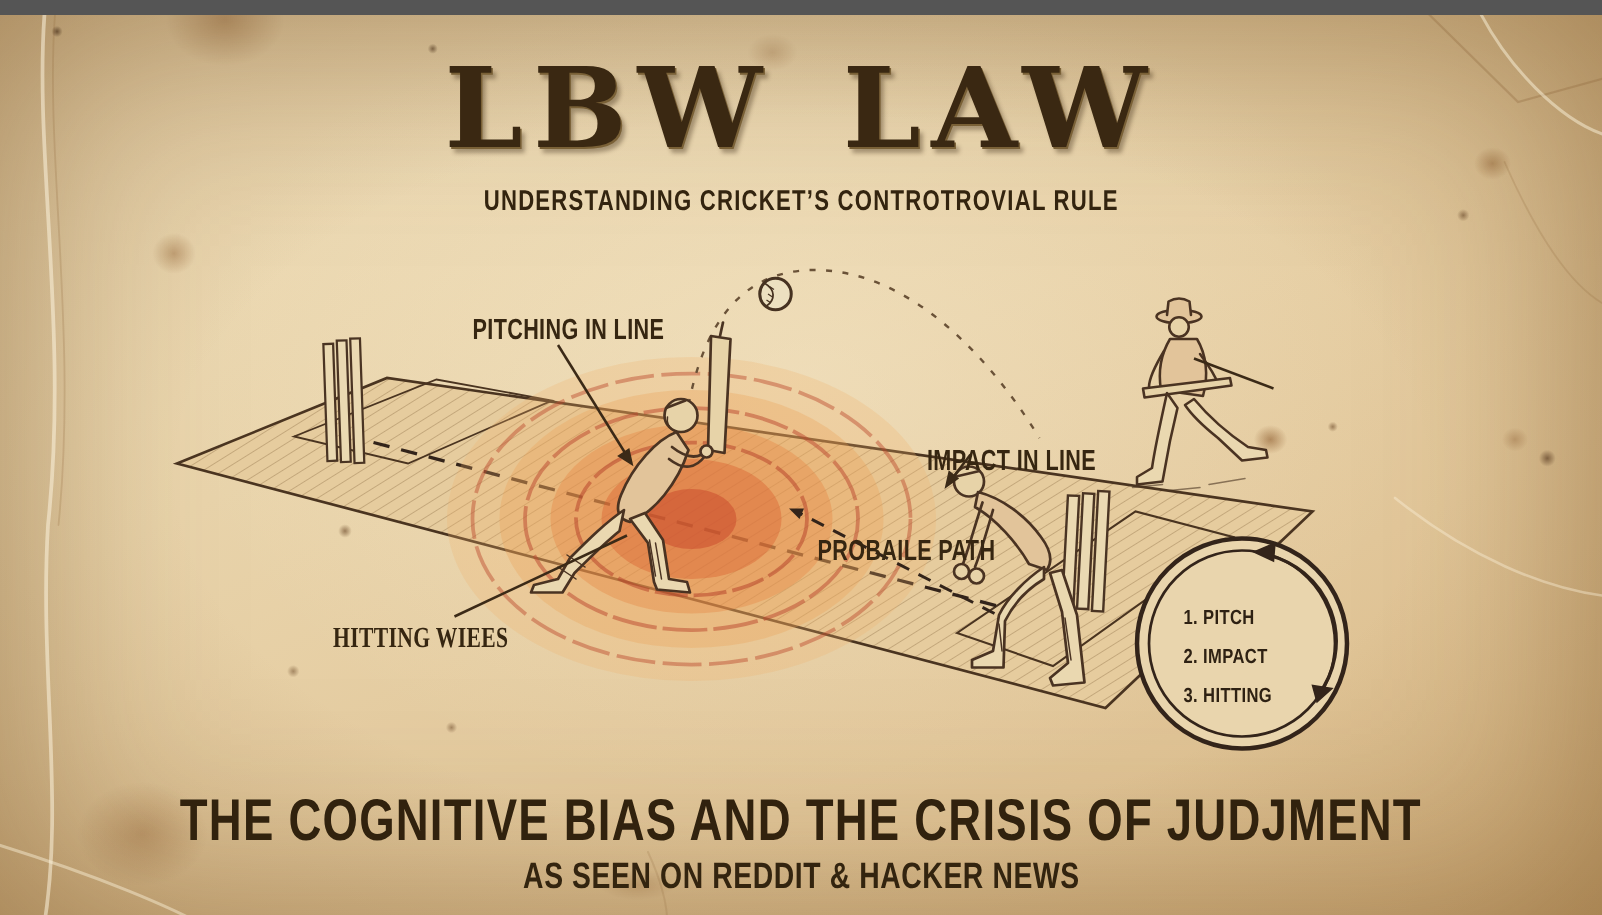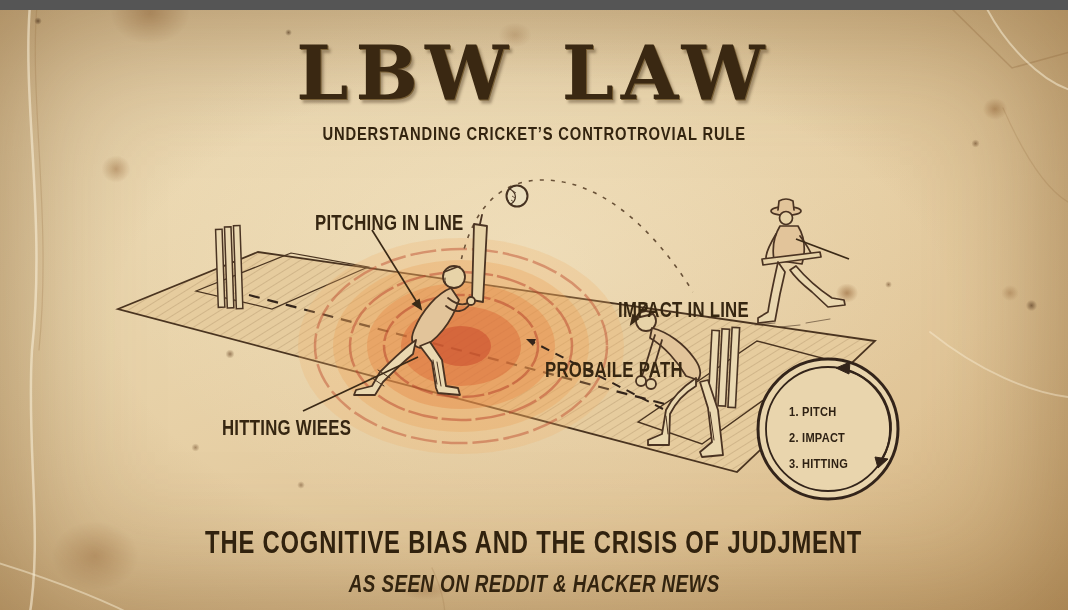--- a/index.html
+++ b/index.html
@@ -15,27 +15,27 @@
   .vignette{position:absolute;inset:0;z-index:0;
     background:radial-gradient(ellipse at 50% 50%, rgba(0,0,0,0) 55%, rgba(140,98,46,0.30) 100%);}
   .art{position:absolute;left:0;top:0;z-index:1;}
   .stain{position:absolute;z-index:2;pointer-events:none;mix-blend-mode:multiply;border-radius:50%;}
   .txt{position:absolute;left:0;right:0;text-align:center;color:#3a2a17;z-index:3;white-space:nowrap;}
   .cond{display:inline-block;transform:scale(0.82,1.06);transform-origin:center top;}
   .title{top:26px;font-family:"DejaVu Serif",serif;font-weight:bold;font-size:74px;line-height:1.0;
     color:#3a2812;letter-spacing:7px;word-spacing:14px;
     text-shadow:1px 1px 0 #7a6137, 3px 4px 3px rgba(58,40,18,0.38);}
   .subtitle{top:113px;font-weight:bold;font-size:18px;letter-spacing:1px;color:#33240f;}
-  .lbl{position:absolute;z-index:3;font-weight:bold;font-size:21px;letter-spacing:0.3px;color:#362611;white-space:nowrap;}
+  .lbl{position:absolute;z-index:3;font-weight:bold;font-size:18px;letter-spacing:0.3px;color:#362611;white-space:nowrap;}
   .lbl>span{display:inline-block;transform:scale(0.80,1.08);transform-origin:left top;}
   .badge-text{position:absolute;left:789px;top:388px;z-index:3;font-weight:bold;font-size:13px;
     line-height:26px;color:#2e2113;letter-spacing:0.3px;}
   .badge-text>div{transform:scale(0.85,1.05);transform-origin:left top;}
-  .headline{top:515px;font-weight:bold;font-size:29px;letter-spacing:1px;color:#31220e;}
-  .tagline{top:560px;font-weight:bold;font-size:23px;letter-spacing:0.5px;color:#33240f;font-style:italic;}
+  .headline{top:515px;font-weight:bold;font-size:37px;letter-spacing:1px;color:#31220e;}
+  .tagline{top:560px;font-weight:bold;font-size:23px;letter-spacing:0.5px;color:#33240f;}
 </style>
 </head>
 <body>
 
 <div class="canvas">
   <div class="vignette"></div>
 
   <svg class="art" width="1068" height="610" viewBox="0 0 1068 610">
     <defs>
       <pattern id="hatch" width="7" height="7" patternUnits="userSpaceOnUse" patternTransform="rotate(58)">
@@ -175,21 +175,21 @@
   <div class="stain" style="left:1024px;top:288px;width:15px;height:15px;background:radial-gradient(closest-side,rgba(80,50,24,0.55),rgba(80,50,24,0) 75%);"></div>
   <div class="stain" style="left:998px;top:272px;width:24px;height:22px;background:radial-gradient(closest-side,rgba(150,100,50,0.3),rgba(150,100,50,0) 72%);"></div>
   <div class="stain" style="left:390px;top:566px;width:70px;height:28px;background:radial-gradient(closest-side,rgba(150,100,50,0.2),rgba(150,100,50,0) 72%);"></div>
 
   <div class="txt title">LBW LAW</div>
   <div class="txt subtitle"><span class="cond">UNDERSTANDING CRICKET’S CONTROTROVIAL RULE</span></div>
 
   <div class="lbl" style="left:315px;top:199px;"><span>PITCHING IN LINE</span></div>
   <div class="lbl" style="left:618px;top:286px;text-decoration:underline;"><span>IMPACT IN LINE</span></div>
   <div class="lbl" style="left:545px;top:346px;"><span>PROBAILE PATH</span></div>
-  <div class="lbl" style="left:222px;top:404px;"><span>HITTING WIEES</span></div>
+  <div class="lbl" style="left:222px;top:404px;font-family:Liberation Serif, serif;"><span>HITTING WIEES</span></div>
 
   <div class="badge-text">
     <div>1. PITCH</div>
     <div>2. IMPACT</div>
     <div>3. HITTING</div>
   </div>
 
   <div class="txt headline"><span class="cond">THE COGNITIVE BIAS AND THE CRISIS OF JUDJMENT</span></div>
   <div class="txt tagline"><span class="cond">AS SEEN ON REDDIT &amp; HACKER NEWS</span></div>
 </div>

